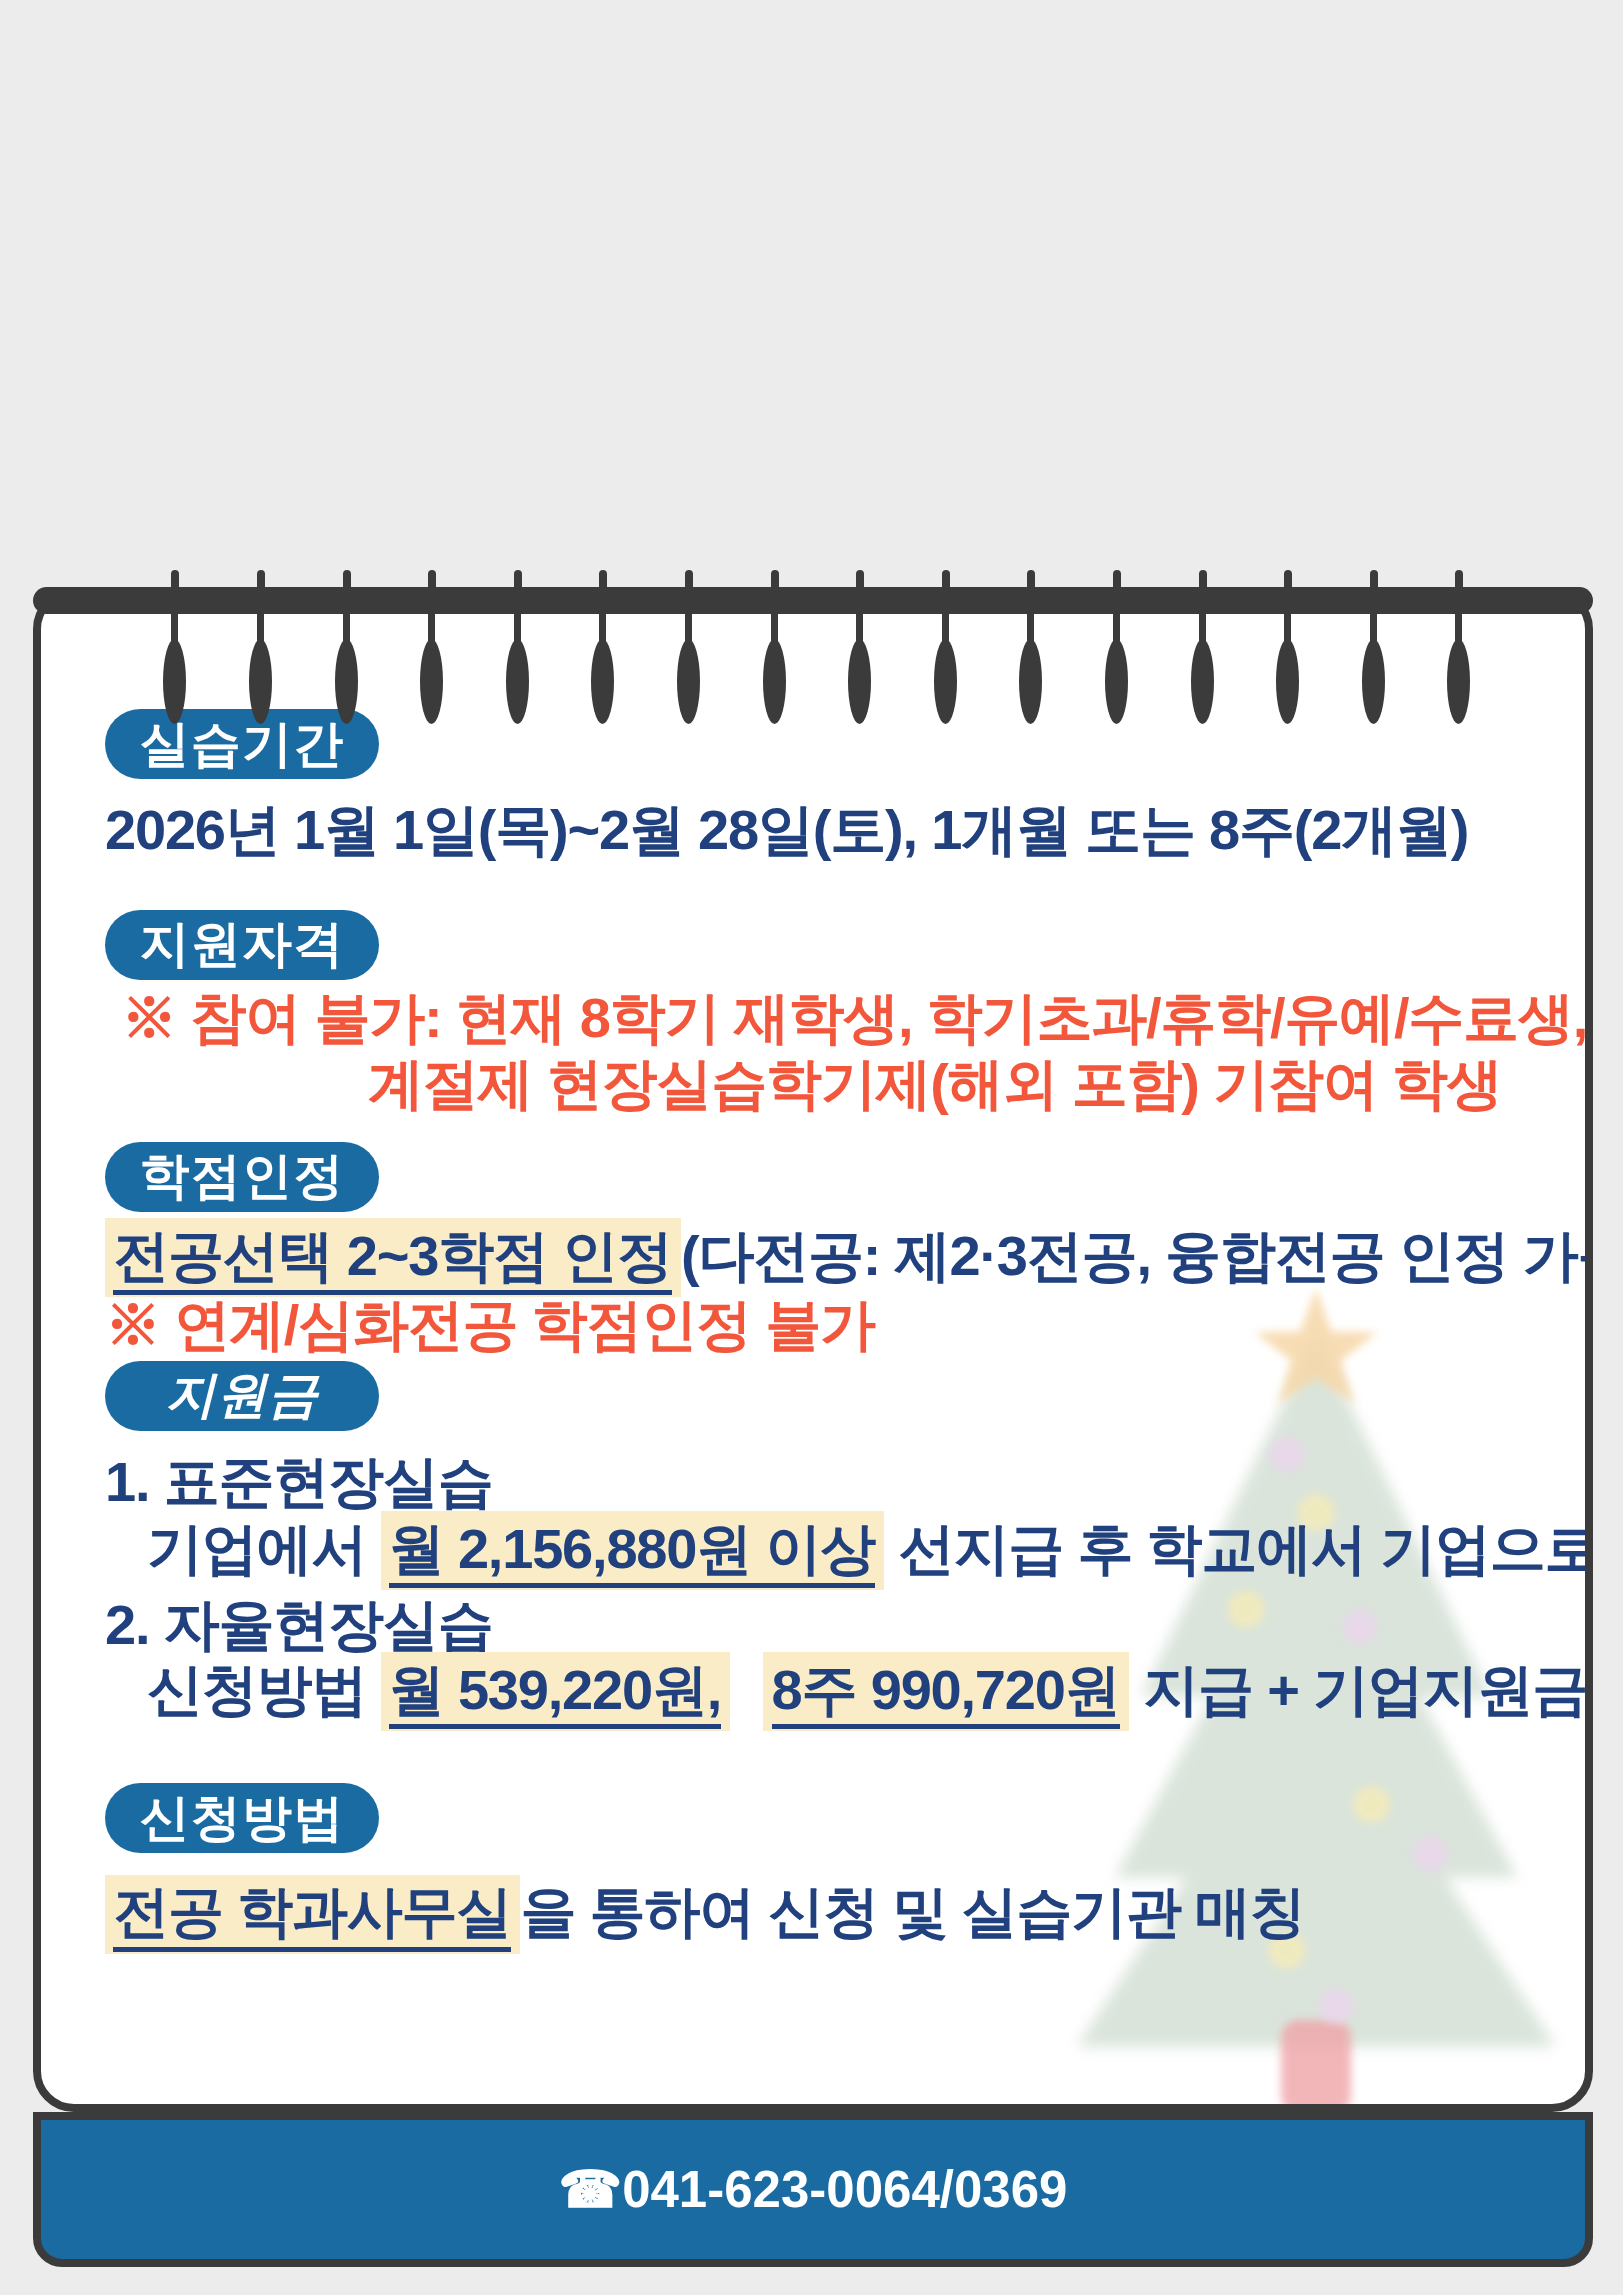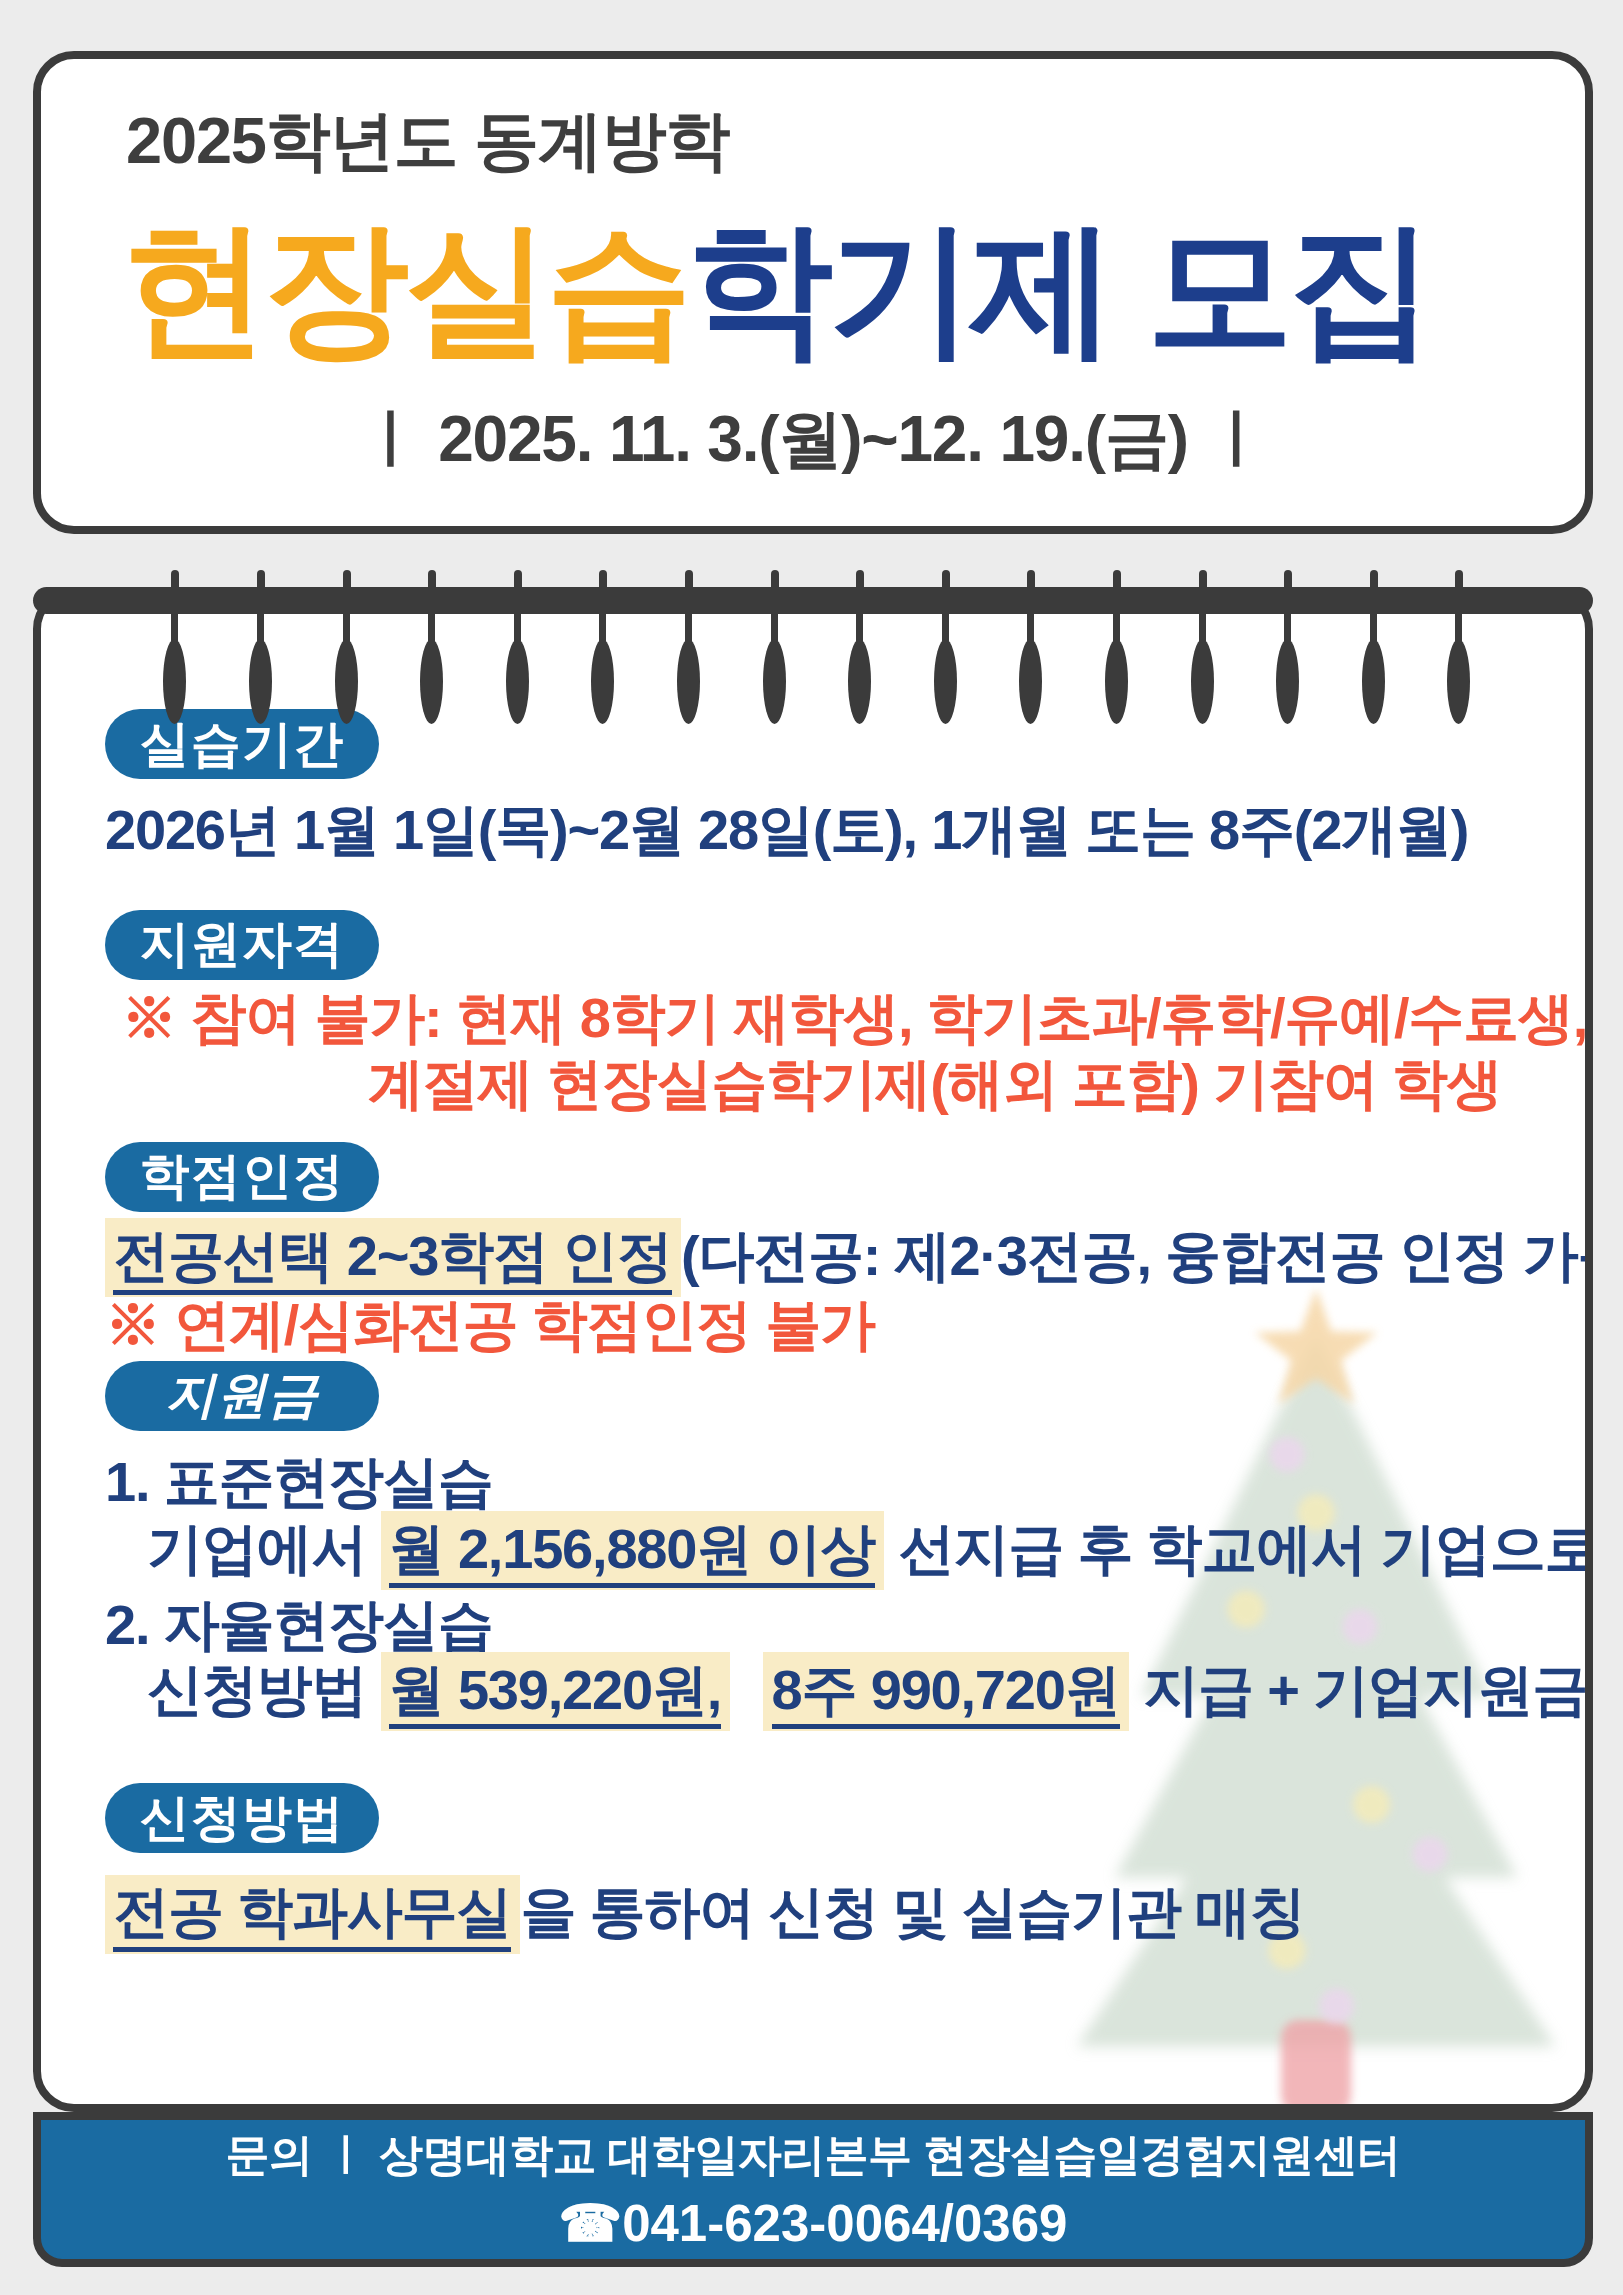--- a/index.html
+++ b/index.html
@@ -72,25 +72,20 @@
     gap:9.3px; z-index:2;
   }
   .footer-line1{color:#fff; font-size:44px; font-weight:700; letter-spacing:-0.6px;}
   .footer-line2{color:#fff; font-size:51px; font-weight:700; letter-spacing:0px;}
 </style>
 </head>
 <body>
 
 <div class="poster">
 
-  <div class="top-card">
-    <div class="subtitle">2025학년도 동계방학</div>
-    <div class="main-title"><span class="t-yellow">현장실습</span><span class="t-navy">학기제 모집</span></div>
-    <div class="period">ㅣ 2025. 11. 3.(월)~12. 19.(금) ㅣ</div>
-  </div>
 
   <div class="binding-bar"></div>
   <div id="pins">
       <div class="pin" style="left: 163px;">
         <div class="pin-stub"></div>
         <div class="pin-stem"></div>
         <div class="pin-oval"></div>
       </div>
       <div class="pin" style="left: 249px;">
         <div class="pin-stub"></div>
@@ -210,18 +205,17 @@
         <div class="line" style="margin-top: 22px;"><span class="seg-navy">1. 표준현장실습</span></div>
         <div class="line" style="margin-top: 8.2px; padding-left: 42px;"><span class="seg-navy">기업에서 </span><span class="hl"><span class="u">월 2,156,880원 이상</span></span><span class="seg-navy"> 선지급 후 학교에서 기업으로 25% 환급</span></div>
         <div class="line" style="margin-top: 17.5px;"><span class="seg-navy">2. 자율현장실습</span></div>
         <div class="line" style="margin-top: 5.8px; padding-left: 42px;"><span class="seg-navy">신청방법 </span><span class="hl"><span class="u">월 539,220원,</span></span><span class="seg-gap"> </span><span class="hl"><span class="u">8주 990,720원</span></span><span class="seg-navy"> 지급 + 기업지원금(기업별 상이)</span></div>
         <div class="badge" style="margin-top: 64px;">신청방법</div>
         <div class="line" style="margin-top: 30px;"><span class="hl"><span class="u">전공 학과사무실</span></span><span class="seg-navy">을 통하여 신청 및 실습기관 매칭</span></div>
       </div>
   </div>
 
   <div class="footer">
-    <div class="footer-line1">문의 ㅣ 상명대학교 대학일자리본부 현장실습일경험지원센터</div>
     <div class="footer-line2">☎041-623-0064/0369</div>
   </div>
 
 </div>
 
 
 </body></html>

